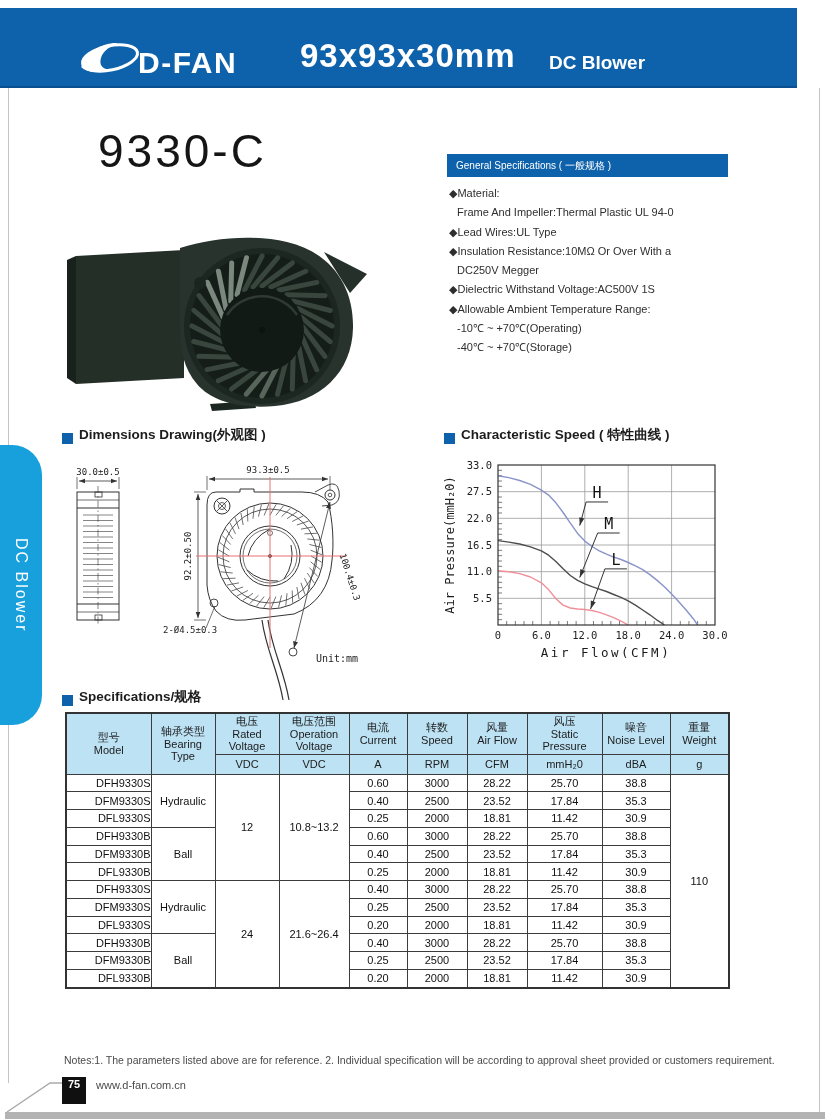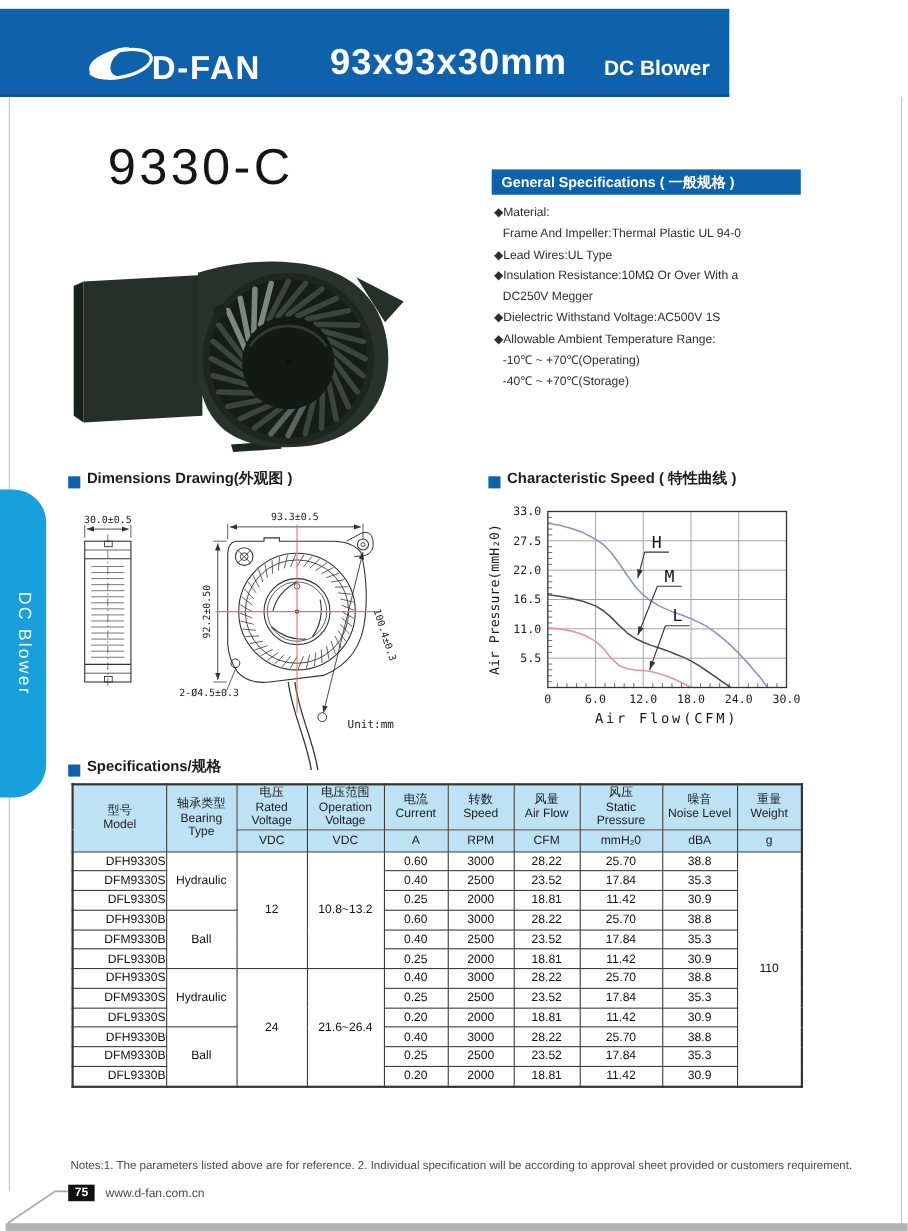--- a/index.html
+++ b/index.html
@@ -6,36 +6,36 @@
   body{width:825px;height:1119px;position:relative;background:#fff;
        font-family:"Liberation Sans",sans-serif;overflow:hidden}
   .abs{position:absolute}
 
   
   .border-left{left:8px;top:88px;width:1px;height:995px;background:#c4c4c4}
   .border-right{left:819px;top:88px;width:1px;height:1024px;background:#c4c4c4}
   .bottom-strip{left:5px;top:1112px;width:820px;height:7px;background:#b3b3b3}
 
   
-  .topbar{left:0;top:8px;width:663px;height:78px;background:#0e62ab;border-bottom:2px solid #0a4f8f}
+  .topbar{left:0;top:8px;width:797px;height:78px;background:#0e62ab;border-bottom:2px solid #0a4f8f}
   .logo-text{left:138px;top:38px;color:#fff;font-size:30px;font-weight:bold;letter-spacing:1.5px}
   .size-text{left:300px;top:29px;color:#fff;font-size:33px;font-weight:700;letter-spacing:1px}
   .type-text{left:549px;top:44px;color:#fff;font-size:19px;font-weight:bold}
 
   
   .side-tab{left:0;top:445px;width:42px;height:280px;background:#17a0dc;
             border-radius:0 30px 30px 0;z-index:5;display:flex;align-items:center;justify-content:center}
   .side-tab span{writing-mode:vertical-rl;color:#fff;font-size:16px;letter-spacing:2px}
 
   
   .model-title{left:98px;top:124px;font-size:46px;letter-spacing:3px;color:#151515}
 
   
   .gs-bar{left:447px;top:154px;width:281px;height:23px;background:#0e62ab;color:#fff;
-          font-size:13px;font-weight:700;line-height:23px;padding-left:9px;box-sizing:border-box}
+          font-size:10px;font-weight:400;line-height:23px;padding-left:9px;box-sizing:border-box}
   .gs-list{left:449px;top:184px;width:372px;font-size:11px;color:#2e2e2e}
   .gs-list div{height:19.3px;line-height:19.3px;white-space:nowrap}
   .gs-list div.cont{padding-left:8px}
 
   
   .sec-title{display:flex;align-items:flex-end;gap:6px;font-size:13.5px;font-weight:600;color:#1c1c1c}
   .sec-title .bullet{width:11px;height:11px;background:#0e62ab;flex:0 0 auto}
   .sec-dims{left:62px;top:426px}
   .sec-curves{left:444px;top:426px}
   .sec-table{left:62px;top:688px}
@@ -46,21 +46,21 @@
   #spec-table th,#spec-table td{border:1px solid #3c3c3c;overflow:hidden}
   #spec-table thead th{background:#bce2f4;font-weight:400;font-size:11px;line-height:12.5px;
                        color:#1c1c1c;padding:1px 2px}
   #spec-table thead tr.main-row{height:39px}
   #spec-table thead tr.unit-row{height:20px}
   #spec-table tbody td{font-size:11px;height:16.75px;text-align:center;color:#111;padding:0}
   #spec-table tbody td.model{text-align:right;padding-left:9px}
 
   
   .notes{left:64px;top:1054px;font-size:10.5px;color:#4a4a4a;white-space:nowrap}
-  .page-badge{left:62px;top:1077px;width:24px;height:15px;background:#101010;color:#fff;
+  .page-badge{left:62px;top:1077px;width:24px;height:27px;background:#101010;color:#fff;
               font-size:11px;font-weight:bold;text-align:center;line-height:15px}
   .website{left:96px;top:1079px;font-size:11px;color:#4a4a4a}
 
   svg text{font-family:"DejaVu Sans Mono",monospace}
 </style>
 </head>
 <body>
 
 <div class="abs border-left"></div>
 <div class="abs border-right"></div>

